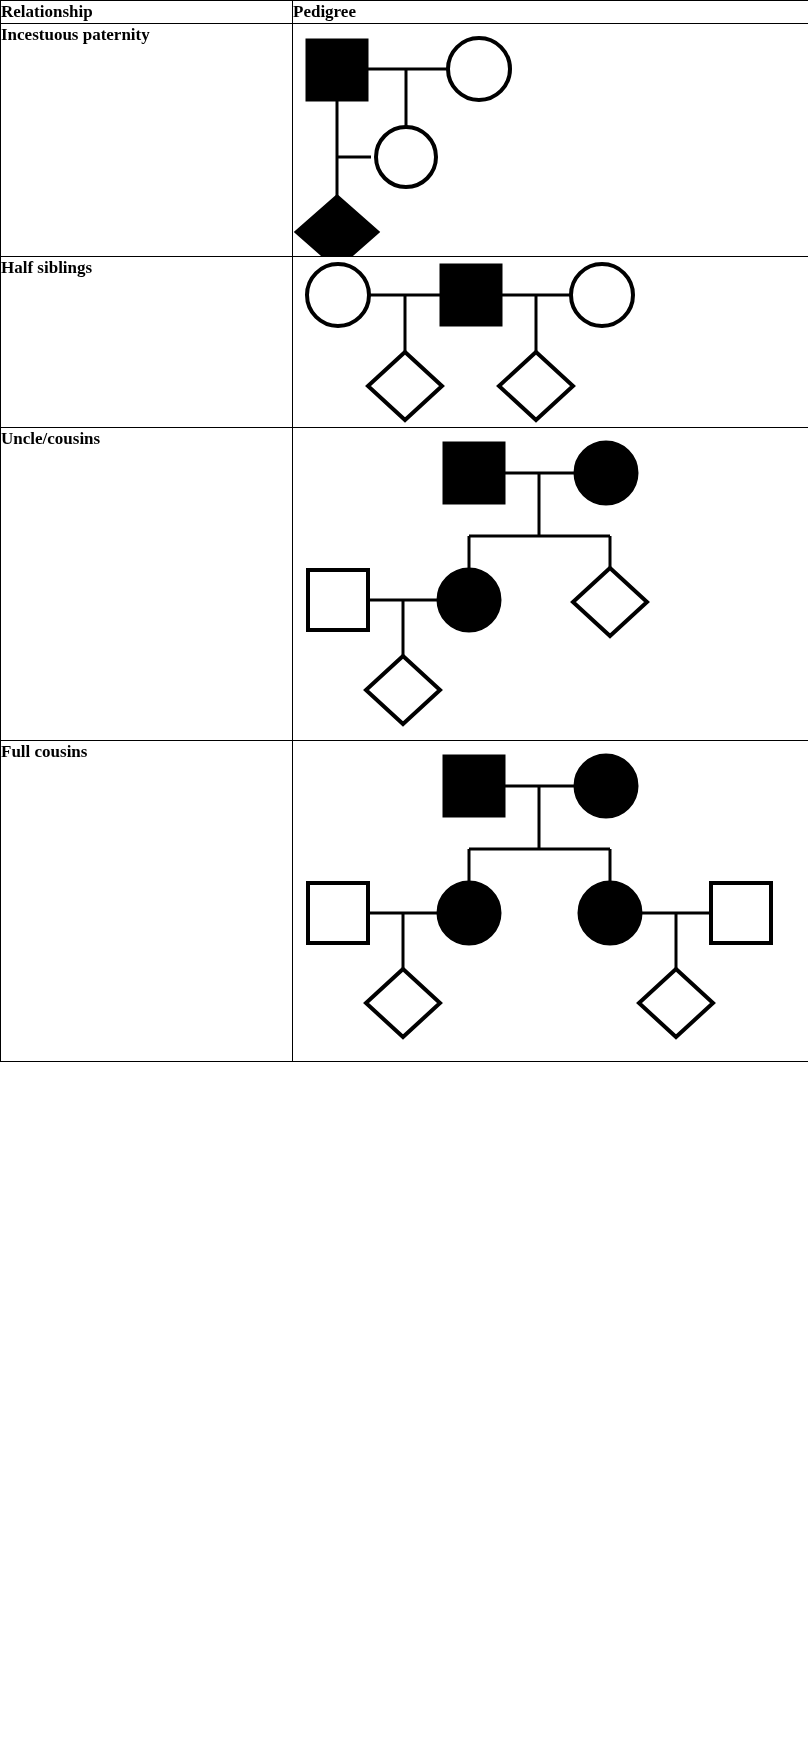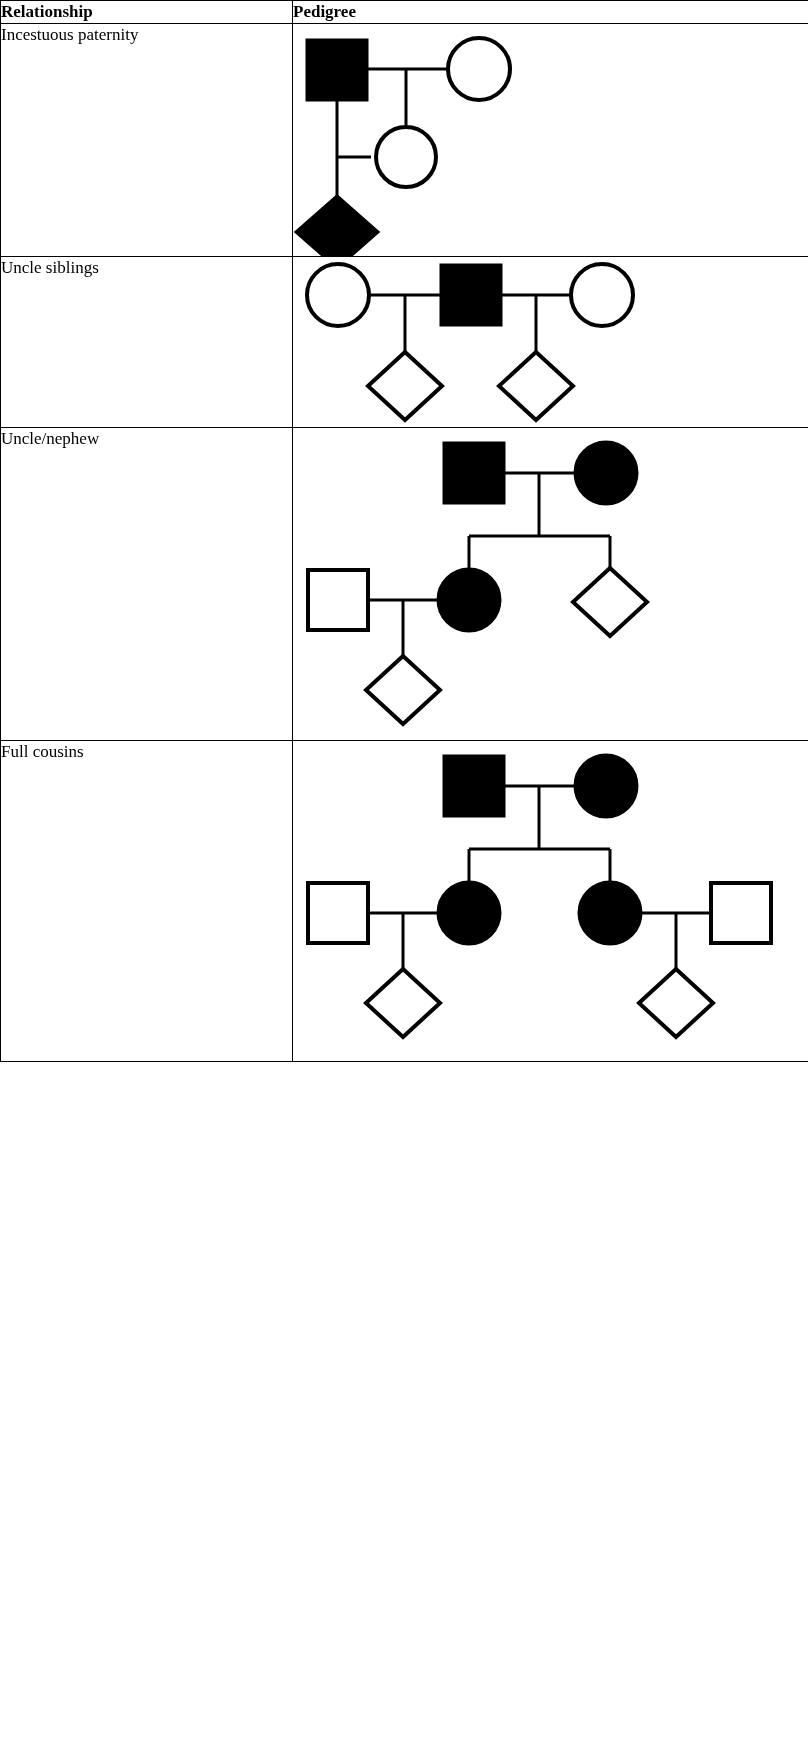--- a/index.html
+++ b/index.html
@@ -32,21 +32,21 @@
   th.hdr-cell {
     text-align: left;
     font-weight: bold;
     font-size: 17px;
     padding: 6px 0 6px 7px;
     height: 17px;
     line-height: 22px;
   }
   td.label-cell {
     font-size: 17px;
-    font-weight: normal;
+    font-weight: bold;
     padding: 5px 0 0 7px;
     line-height: 21px;
   }
   td.diagram-cell {
     padding: 0;
     position: relative;
   }
   .diagram-wrap {
     position: relative;
     width: 100%;
@@ -95,21 +95,21 @@
             <circle class="ped-shape-open" cx="113" cy="133" r="30" stroke-width="4"></circle>
 
             <polygon class="ped-shape-filled" points="44,172 85,208 44,244 3,208" stroke-width="3"></polygon>
           </svg>
         </div>
       </td>
     </tr>
 
 
     <tr>
-      <td class="label-cell">Uncle siblings</td>
+      <td class="label-cell">Half siblings</td>
       <td class="diagram-cell">
         <div class="diagram-wrap">
           <svg width="516" height="170" viewBox="0 0 516 170" xmlns="http://www.w3.org/2000/svg">
 
             <line class="ped-line" x1="76" y1="38" x2="148" y2="38" stroke-width="3"></line>
 
             <line class="ped-line" x1="208" y1="38" x2="278" y2="38" stroke-width="3"></line>
 
             <line class="ped-line" x1="112" y1="38" x2="112" y2="95" stroke-width="3"></line>
 
@@ -123,21 +123,21 @@
 
             <polygon class="ped-shape-open" points="112,95 149,129 112,163 75,129" stroke-width="4"></polygon>
 
             <polygon class="ped-shape-open" points="243,95 280,129 243,163 206,129" stroke-width="4"></polygon>
           </svg>
         </div>
       </td>
     </tr>
 
     <tr>
-      <td class="label-cell">Uncle/nephew</td>
+      <td class="label-cell">Uncle/cousins</td>
       <td class="diagram-cell">
         <div class="diagram-wrap">
           <svg width="516" height="312" viewBox="0 0 516 312" xmlns="http://www.w3.org/2000/svg">
 
             <line class="ped-line" x1="211" y1="45" x2="282" y2="45" stroke-width="3"></line>
 
             <line class="ped-line" x1="246" y1="45" x2="246" y2="108" stroke-width="3"></line>
 
             <line class="ped-line" x1="176" y1="108" x2="317" y2="108" stroke-width="3"></line>
 

